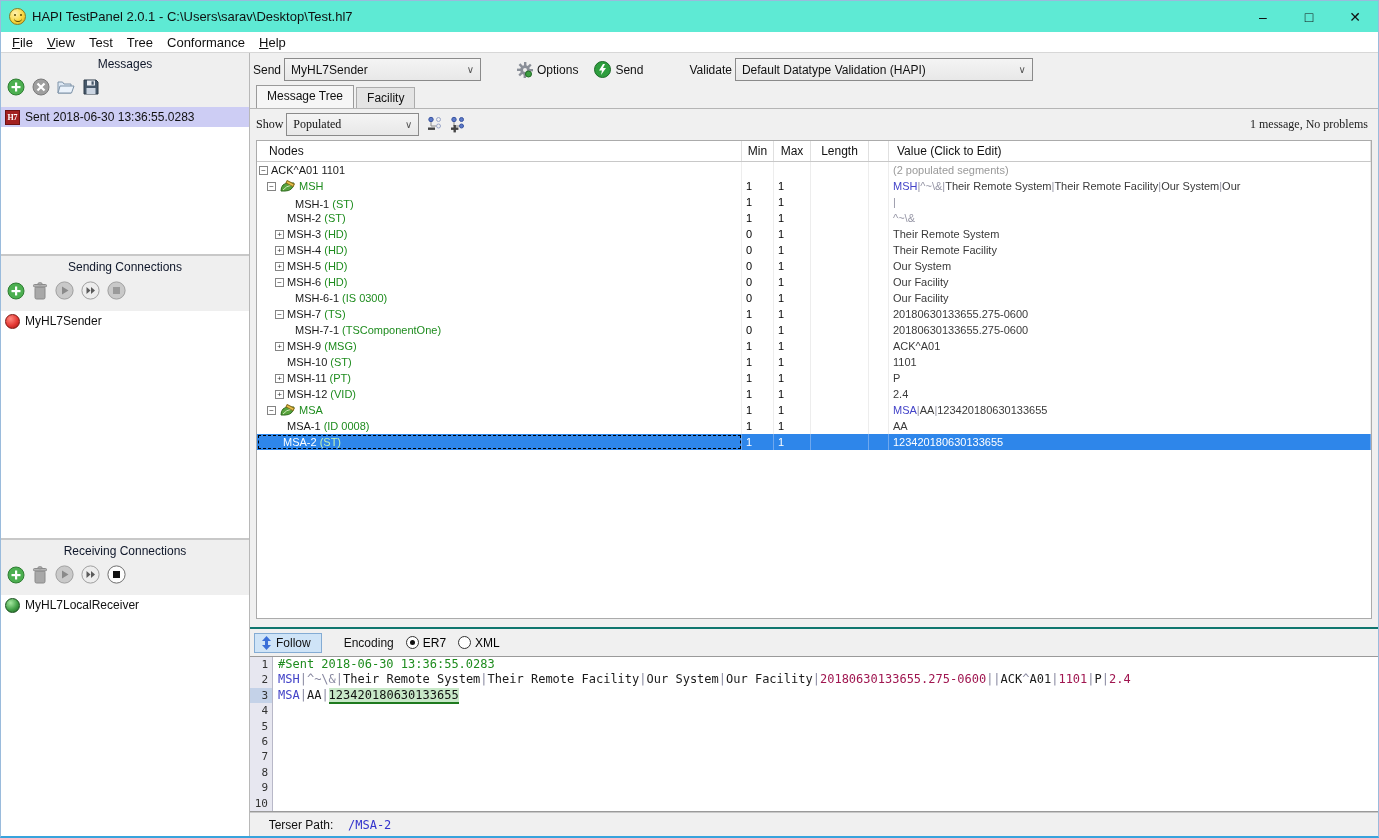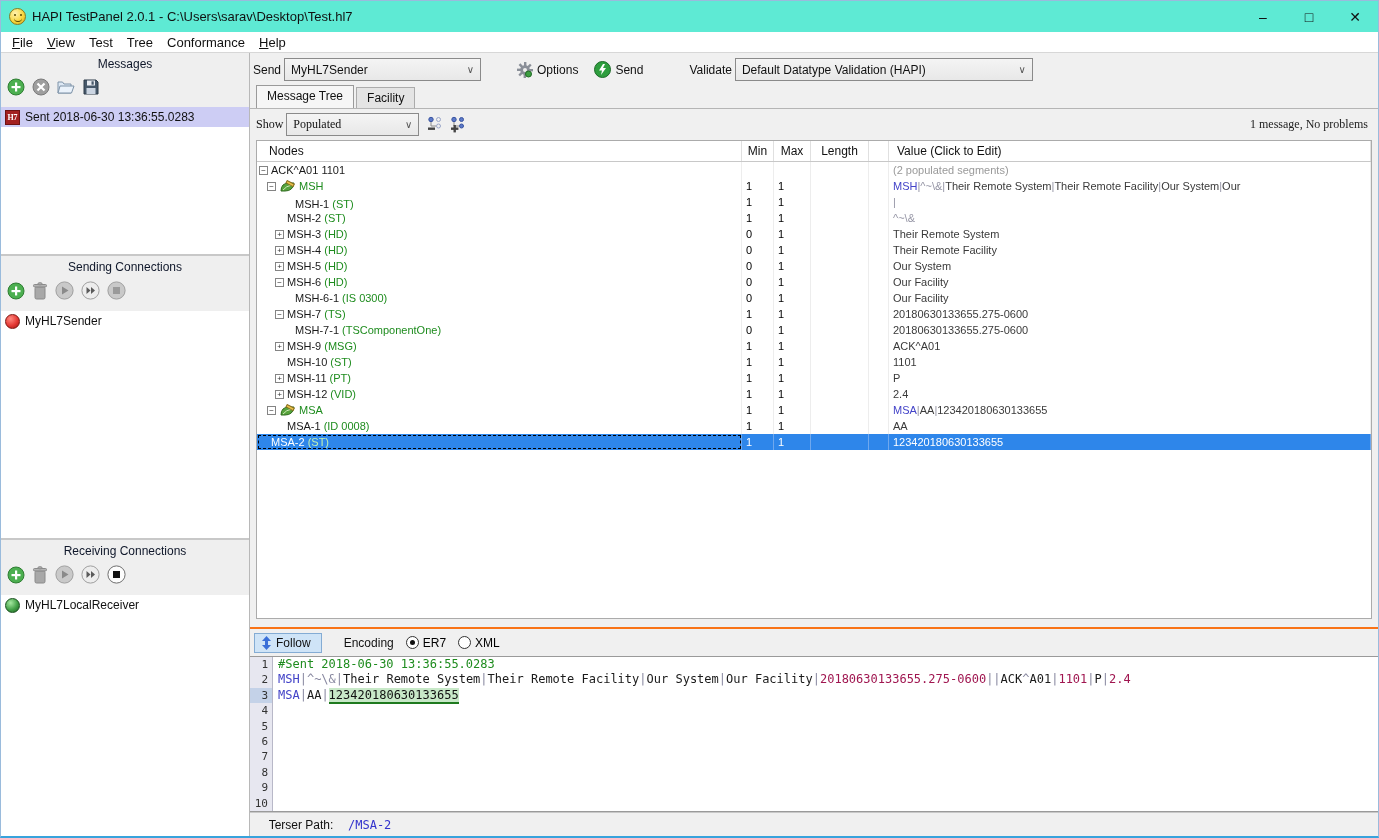--- a/index.html
+++ b/index.html
@@ -79,21 +79,21 @@
   .node-type{ color:#1E8C1E; margin-left:3px; }
   .seg-icon{ margin:0 3px 0 1px; }
   .v-seg{ color:#4343C8; } .v-delim{ color:#9595A5; } .v-text{ color:#3A3A3A; } .v-gray{ color:#999; } .v-white{ color:#FFF; }
   .t-row.selected{ background:#2E86EA; }
   .t-row.selected .cell{ border-right-color:#6FA8EE; }
   .t-row.selected .node-name{ color:#FFF; }
   .t-row.selected .node-type{ color:#BFF0B4; }
   .t-row.selected .c-min,.t-row.selected .c-max{ color:#FFF; }
   .t-row.selected .c-nodes{ outline:1px dashed #000; outline-offset:-2px; }
   
-  .bottom{ flex:0 0 199px; display:flex; flex-direction:column; border-top:2px solid #f97316; }
+  .bottom{ flex:0 0 199px; display:flex; flex-direction:column; border-top:2px solid #0f766e; }
   .follow-bar{ height:27px; display:flex; align-items:center; padding-left:4px; background:#F0F0F0; flex:0 0 auto; }
   .follow-btn{ display:flex; align-items:center; gap:4px; font-size:12px; color:#111; background:#CFE4F7; border:1px solid #84ACD4; padding:2px 10px 2px 6px; }
   .enc-label{ margin-left:22px; font-size:12px; }
   .radio{ display:flex; align-items:center; gap:4px; margin-left:12px; font-size:12px; }
   .radio .rb{ width:13px; height:13px; border-radius:50%; border:1px solid #333; background:#FFF; position:relative; }
   .radio .rb.on::after{ content:""; position:absolute; left:3px; top:3px; width:5px; height:5px; border-radius:50%; background:#111; }
   .editor{ flex:1; background:#FFF; border:1px solid #9A9A9A; border-left:none; border-right:none; display:flex; overflow:hidden; font-family:"DejaVu Sans Mono", monospace; font-size:12px; }
   .gutter{ width:23px; flex:0 0 23px; background:#E7E7F0; border-right:1px solid #B8B8C8; }
   .gut-num{ height:15.4px; line-height:15.4px; text-align:right; padding-right:4px; color:#333; font-size:11px; }
   .gut-num.active{ background:#C4D2E8; }
@@ -617,21 +617,21 @@
                 </div>
                 <div class="cell c-min">1</div>
                 <div class="cell c-max">1</div>
                 <div class="cell c-len"></div>
                 <div class="cell c-sp"></div>
                 <div class="cell c-val">
                   <span class="v-text">AA</span>
                 </div>
               </div>
               <div class="t-row selected">
-                <div class="cell c-nodes" style="padding-left: 2px;">
+                <div class="cell c-nodes" style="padding-left: 14px;">
                   <span class="exp-slot"></span>
                   <span class="node-name">MSA-2</span>
                   <span class="node-type">(ST)</span>
                 </div>
                 <div class="cell c-min">1</div>
                 <div class="cell c-max">1</div>
                 <div class="cell c-len"></div>
                 <div class="cell c-sp"></div>
                 <div class="cell c-val">
                   <span class="v-white">123420180630133655</span>

